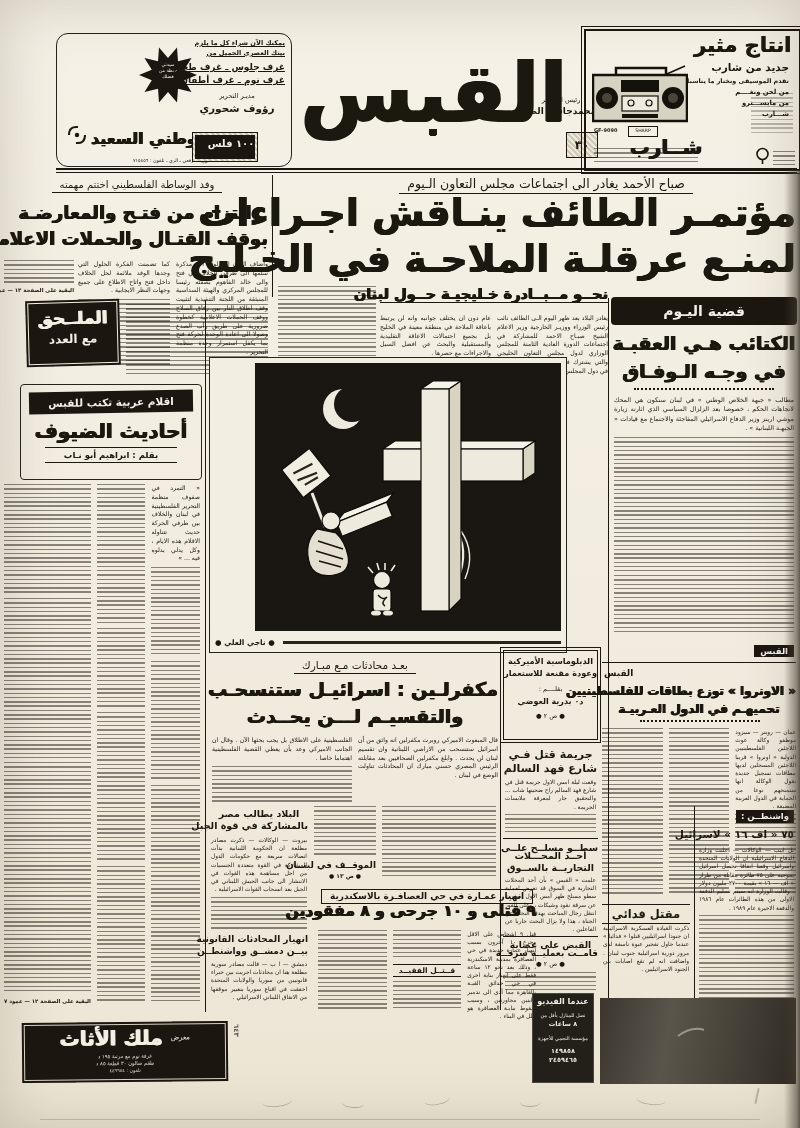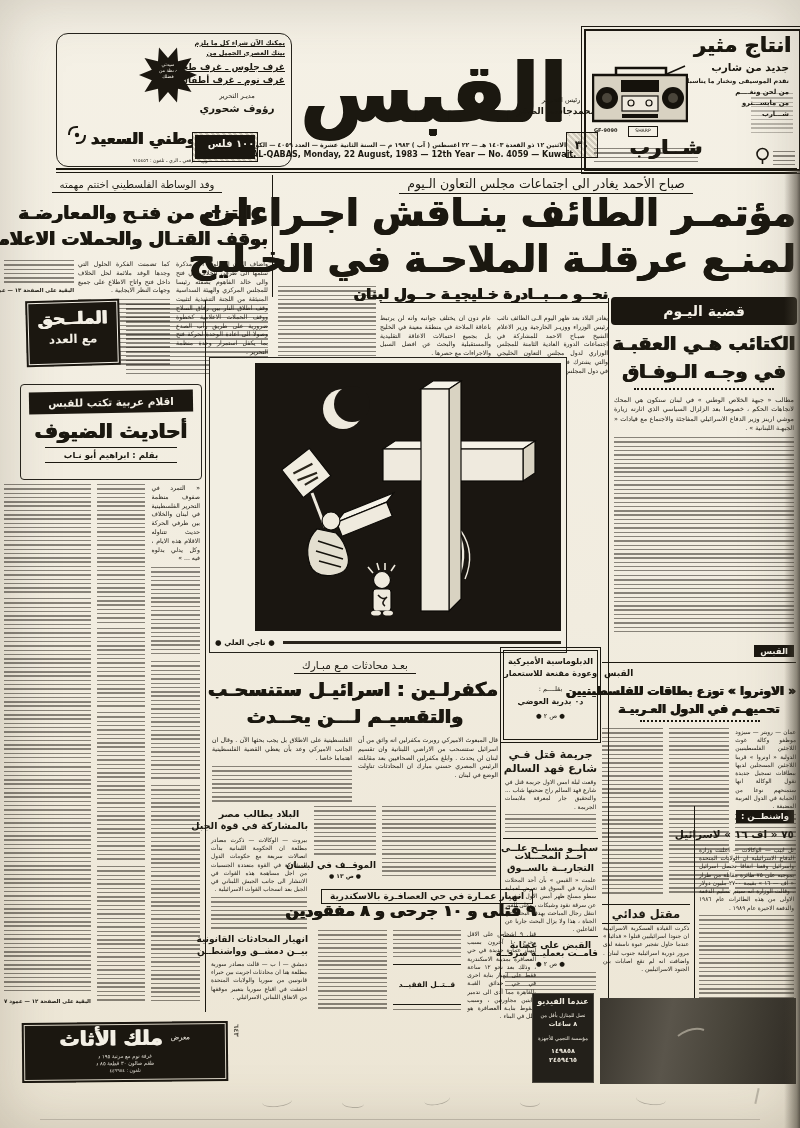--- a/index.html
+++ b/index.html
@@ -72,24 +72,20 @@
     <div class="inv c xb" style="height:100%;font-size:10px;line-height:18px;padding-left:12px;">١٠٠ فلس</div>
   </div>
 
   <div class="abs" style="left:526px;top:96px;width:70px;text-align:center;">
     <div style="font-size:6.6px;">رئيس التحريـر</div>
     <div class="xb nw" style="font-size:9px;margin-top:2px;">محمدجاسم الصقر</div>
   </div>
 
   <div class="abs c xb" style="left:566px;top:132px;width:30px;height:24px;border:1px solid #1b1710;font-size:12px;line-height:24px;background:repeating-linear-gradient(45deg,#cfc9ba 0 2px,#efe9da 2px 4px);">٣٠</div>
 
-  <div class="abs c" style="left:252px;top:141px;width:314px;">
-    <div class="xb nw" style="font-size:6.2px;">الاثنين ١٢ ذو القعدة ١٤٠٣ هـ — ٢٢ اغسطس ( آب ) ١٩٨٣ م — السنة الثانية عشرة — العدد ٤٠٥٩ — الكويت</div>
-    <div class="xb nw" style="font-size:8px;direction:ltr;margin-top:2px;">AL-QABAS, Monday, 22 August, 1983 — 12th Year — No. 4059 — Kuwait.</div>
-  </div>
 
   <div class="abs" style="left:584px;top:29px;width:213px;height:138px;border:2px solid #1b1710;outline:1px solid #1b1710;outline-offset:2px;">
     <div class="abs xb nw" style="right:8px;top:2px;font-size:21px;letter-spacing:2px;text-shadow:.8px 0 currentColor;">انتاج مثير</div>
     <div class="abs xb nw" style="right:10px;top:30px;font-size:10.5px;">جديد من شارب</div>
     <div class="abs" style="right:10px;top:46px;width:112px;">
       <div class="xb nw" style="font-size:6.4px;">تقدم الموسيقى وتختار ما يناسبك</div>
       <div class="xb nw" style="font-size:6.8px;margin-top:3px;">من لحن ونغــــم</div>
       <div class="xb nw" style="font-size:6.8px;margin-top:3px;">من مايســـترو</div>
       <div class="xb nw" style="font-size:6.8px;margin-top:3px;">شـــارب</div>
     </div>
@@ -289,21 +285,21 @@
   <div class="abs c" style="left:318px;top:884px;width:218px;">
     <span class="xb nw" style="font-size:9px;border:1px solid #1b1810;padding:1px 8px 2px;">انهيار عمـارة في حي العصافـرة بالاسكندرية</span>
   </div>
   <div class="abs c xb fat nw" style="left:318px;top:902px;width:218px;font-size:15.5px;">٩ قتلى و ١٠ جرحى و ٨ مفقودين</div>
   <div class="abs cols" style="left:318px;top:930px;width:218px;height:80px;">
     <div class="col">
         <div class="t58">قتل ٩ اشخاص على الاقل وجرح ١٠ آخرون بسبب انهيار عمارة جديدة في حي العصافرة بمدينة الاسكندرية ، وذلك بعد نحو ١٢ ساعة فقط على انهيار بناية اخرى في حي حدائق القبـة بالقاهرة مما أدى الى تدمير بنايتين مجاورتين ، وسبب سقوط بنايـة العصافرة هو خلل في البناء .</div>
       </div>
     <div class="col">
       <div class="lines" style="height:30px;"></div>
-      <div class="c xb" style="font-size:7.5px;border-top:1px solid #1b1810;border-bottom:1px solid #1b1810;padding:15px 0;">قــتــل الفقيــد</div>
+      <div class="c xb" style="font-size:7.5px;border-top:1px solid #1b1810;border-bottom:1px solid #1b1810;padding:1px 0;">قــتــل الفقيــد</div>
       <div class="lines fl"></div>
     </div>
     <div class="col">
         <div class="lines fl"></div>
       </div>
   </div>
 
   <div class="abs vr" style="left:500px;top:650px;height:360px;"></div>
 
   <div class="abs c" style="left:503px;top:650px;width:95px;height:90px;border:1px solid #1b1810;outline:1px solid #1b1810;outline-offset:2px;box-sizing:border-box;padding-top:5px;">

